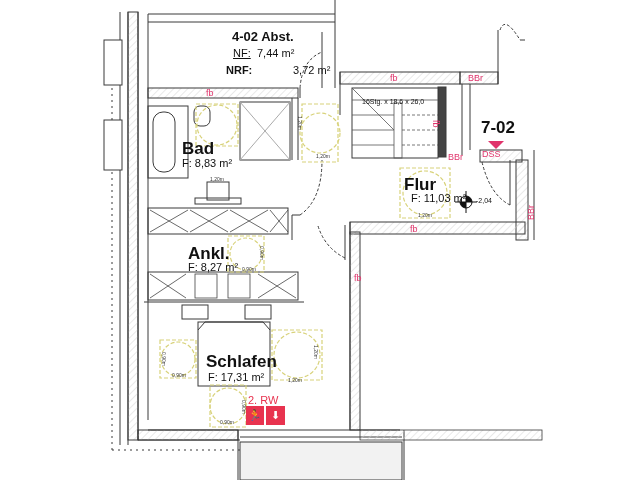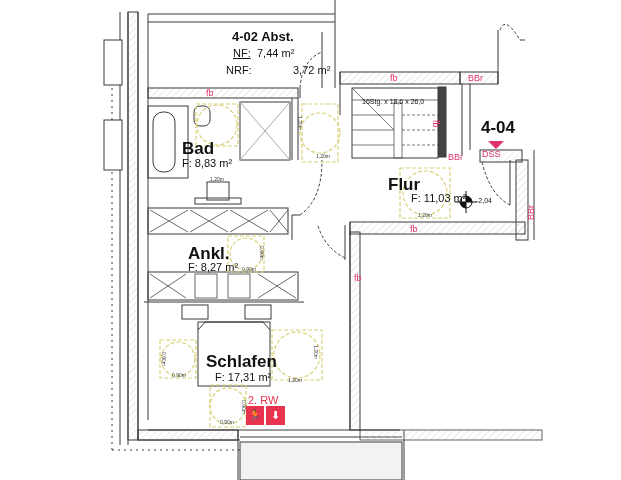--- a/index.html
+++ b/index.html
@@ -159,36 +159,36 @@
   </g>
 
   <path d="M488 141 L504 141 L496 149 Z" fill="#e0336b"></path>
 
   <rect x="360" y="430" width="182" height="10" fill="url(#hatch)" stroke="#3a3a3a" stroke-width="0.8"></rect>
 </svg>
 
 <div class="lbl big-title" style="left:232px;top:30px;font-size:13px;">4-02 Abst.</div>
 <div class="lbl room-area" style="left:233px;top:48px;text-decoration:underline;">NF:</div>
 <div class="lbl room-area" style="left:257px;top:48px;">7,44 m²</div>
-<div class="lbl room-area" style="left:226px;top:65px;">NRF:</div>
+<div class="lbl room-area" style="left:226px;top:65px;font-weight:bold;">NRF:</div>
 <div class="lbl room-area" style="left:257px;top:65px;margin-left:36px;">3,72 m²</div>
 
 <div class="lbl room-title" style="left:182px;top:140px;">Bad</div>
 <div class="lbl room-area" style="left:182px;top:158px;">F: 8,83 m²</div>
 
-<div class="lbl room-title" style="left:388px;top:176px;">Flur</div>
+<div class="lbl room-title" style="left:404px;top:176px;">Flur</div>
 <div class="lbl room-area" style="left:388px;top:193px;margin-left:23px;">F: 11,03 m²</div>
 
 <div class="lbl room-title" style="left:188px;top:245px;">Ankl.</div>
 <div class="lbl room-area" style="left:188px;top:262px;">F: 8,27 m²</div>
 
 <div class="lbl room-title" style="left:206px;top:353px;text-align:center;">Schlafen</div>
-<div class="lbl room-area" style="left:215px;top:372px;">F: 17,31 m²</div>
-
-<div class="lbl big-title" style="left:481px;top:119px;">4-04</div>
+<div class="lbl room-area" style="left:208px;top:372px;">F: 17,31 m²</div>
+
+<div class="lbl big-title" style="left:481px;top:119px;">7-02</div>
 
 <div class="lbl" style="left:362px;top:98px;font-size:7px;">16Stg. x 18,6 x 26,0</div>
 <div class="lbl" style="left:476px;top:197px;font-size:7px;">-2,04</div>
 
 <div class="lbl pink" style="left:206px;top:89px;">fb</div>
 <div class="lbl pink" style="left:390px;top:74px;">fb</div>
 <div class="lbl pink" style="left:468px;top:74px;">BBr</div>
 <div class="lbl pink" style="left:440px;top:120px;transform:rotate(90deg);transform-origin:left top;">fb</div>
 <div class="lbl pink" style="left:448px;top:153px;">BBr</div>
 <div class="lbl pink" style="left:482px;top:150px;">DSS</div>

